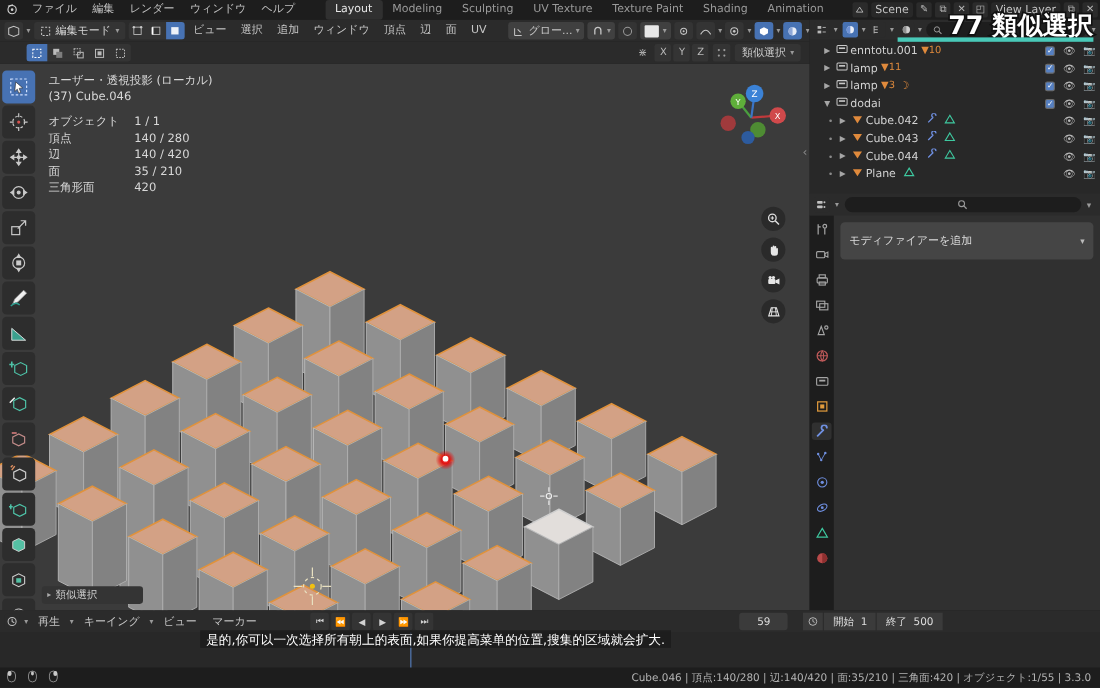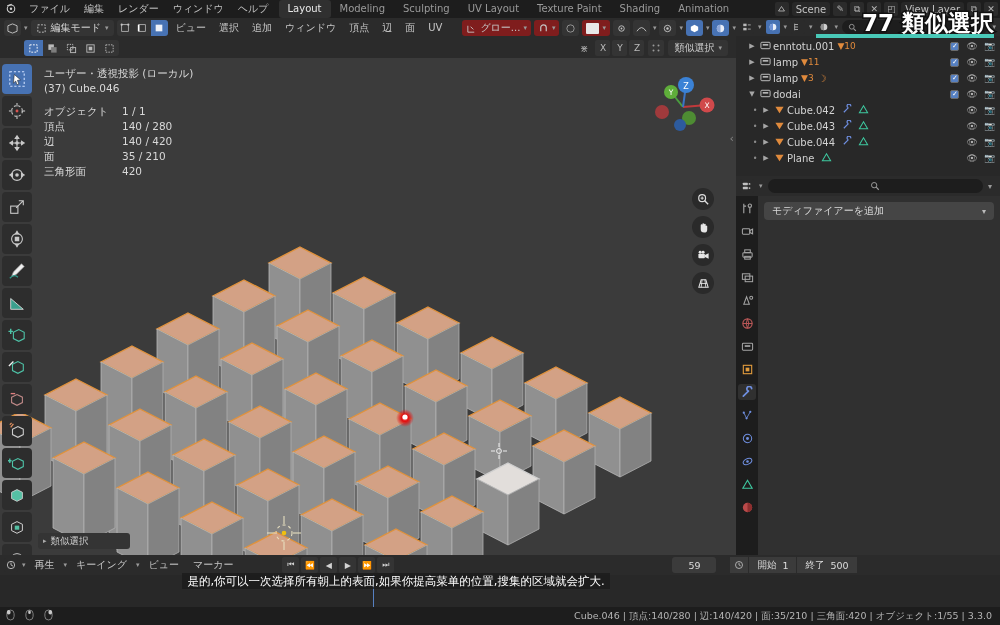--- a/index.html
+++ b/index.html
@@ -12,21 +12,21 @@
   #app { position: relative; width: 1000px; height: 625px; }
 
   
   .topbar {
     position: absolute; left:0; top:0; width:1000px; height:18px;
     background:#1d1d1d; display:flex; align-items:center;
     font-size:10px; color:#c0c0c0;
   }
   .topbar .blender-logo { width:22px; text-align:center; color:#c8c8c8; font-size:11px; }
   .topbar .mitem { padding:0 7px; line-height:18px; white-space:nowrap; }
-  .topbar .tabs { display:flex; align-items:center; margin-left:3px;justify-content:space-between; }
+  .topbar .tabs { display:flex; align-items:center; margin-left:20px;justify-content:space-between; }
   .topbar .wtab { padding:2px 9px; line-height:14px; border-radius:3px; color:#9a9a9a; white-space:nowrap;}
   .topbar .wtab.active { background:#303030; color:#e8e8e8; }
   .topbar .right { position:absolute; right:2px; top:0; height:18px; display:flex; align-items:center; gap:3px; font-size:10px;}
   .scenefield {
     display:flex; align-items:center; background:#282828; border-radius:3px;
     height:14px; padding:0 4px; color:#c3c3c3; font-size:10px; gap:4px;
   }
   .minibtn { background:#2b2b2b; border-radius:2px; width:14px; height:14px; display:flex;align-items:center;justify-content:center;color:#b5b5b5;font-size:9px;}
 
   
@@ -37,21 +37,21 @@
   }
   .vheader .icobtn { width:17px;height:16px;display:flex;align-items:center;justify-content:center;background:#343434;border-radius:3px;color:#ccc;font-size:10px;}
   .vheader .modedd {
     display:flex;align-items:center;gap:4px;background:#343434;border-radius:3px;
     height:16px;padding:0 5px;color:#d5d5d5;
   }
   .vheader .mgroup { display:flex; background:#343434;border-radius:3px;overflow:hidden;height:16px;}
   .vheader .mgroup div{ width:17px;height:16px;display:flex;align-items:center;justify-content:center;font-size:9px;color:#c0c0c0;}
   .vheader .mgroup div.on{ background:#4772b3; color:#fff;}
   .vheader .menu { padding:0 5px; line-height:16px; white-space:nowrap;}
-  .vheader .dd { display:flex;align-items:center;gap:3px;background:#7f1d1d;border-radius:3px;height:16px;padding:0 4px;}
+  .vheader .dd { display:flex;align-items:center;gap:3px;background:#404040;border-radius:3px;height:16px;padding:0 4px;}
   .vheader .sq { width:13px;height:11px;background:#e8e8e8;border-radius:1px;}
   .vheader .tog { width:17px;height:16px;display:flex;align-items:center;justify-content:center;border-radius:3px;background:#343434;font-size:9px;color:#bbb;}
   .vheader .tog.on{background:#4772b3;color:#fff;}
 
   
   .vheader2 {
     position:absolute; left:0; top:38px; width:736px; height:20px;
     background:#2b2b2b; display:flex; align-items:center; gap:4px;
     font-size:10px;color:#c6c6c6; padding-left:24px;
   }
@@ -110,21 +110,21 @@
 
   
   .props{position:absolute;left:736px;top:176px;width:264px;height:379px;background:#303030;}
   .props-header{height:20px;background:#2b2b2b;display:flex;align-items:center;gap:5px;padding:0 4px;}
   .props-search{flex:1;height:14px;background:#1d1d1d;border-radius:7px;display:flex;align-items:center;justify-content:center;color:#777;font-size:9px;}
   .props-tabs{position:absolute;left:0;top:20px;width:22px;bottom:0;background:#1d1d1d;display:flex;flex-direction:column;align-items:center;padding-top:4px;gap:7px;}
   .ptab{width:18px;height:16px;display:flex;align-items:center;justify-content:center;font-size:10px;color:#9b9b9b;border-radius:3px;}
   .ptab.active{background:#303030;}
   .props-body{position:absolute;left:22px;top:20px;right:0;bottom:0;padding:6px;}
   .ctx-row{display:flex;align-items:center;gap:6px;font-size:10px;color:#dcdcdc;margin-bottom:8px;}
-  .addmod{height:18px;background:#454545;border-radius:4px;display:flex;align-items:center;justify-content:space-between;padding:0 8px;font-size:10px;color:#dcdcdc;}
+  .addmod{height:34px;background:#454545;border-radius:4px;display:flex;align-items:center;justify-content:space-between;padding:0 8px;font-size:10px;color:#dcdcdc;}
 
   
   .timeline{position:absolute;left:0;top:555px;width:1000px;height:52px;background:#282828;}
   .tl-header{height:20px;background:#2b2b2b;display:flex;align-items:center;gap:4px;padding:0 4px;font-size:10px;color:#c6c6c6;}
   .tl-menu{padding:0 5px;white-space:nowrap;}
   .playbtns{display:flex;gap:2px;margin-left:40px;}
   .playbtns span{width:17px;height:16px;background:#343434;border-radius:2px;display:flex;align-items:center;justify-content:center;font-size:8px;color:#d2d2d2;}
   .frfield{height:16px;background:#3b3b3b;border-radius:3px;display:flex;align-items:center;justify-content:center;min-width:44px;padding:0 8px;font-size:9.5px;color:#ddd;}
   .rangegrp{display:flex;gap:1px;margin-left:10px;}
   .rangegrp .rf{height:16px;background:#3b3b3b;display:flex;align-items:center;gap:6px;padding:0 8px;font-size:9.5px;color:#ddd;}
@@ -174,21 +174,21 @@
     <div class="mitem">ファイル</div>
     <div class="mitem">編集</div>
     <div class="mitem">レンダー</div>
     <div class="mitem">ウィンドウ</div>
     <div class="mitem">ヘルプ</div>
 
     <div class="tabs">
       <div class="wtab active">Layout</div>
       <div class="wtab">Modeling</div>
       <div class="wtab">Sculpting</div>
-      <div class="wtab">UV Layout</div>
+      <div class="wtab">UV Texture</div>
       <div class="wtab">Texture Paint</div>
       <div class="wtab">Shading</div>
       <div class="wtab">Animation</div>
     </div>
 
     <div class="right">
       <div class="minibtn">
         <svg width="9" height="9" viewBox="0 0 12 12">
             <path d="M2 8 L6 2 L10 8 Z" fill="none" stroke="#bbb" stroke-width="1.1"></path>
           </svg>

